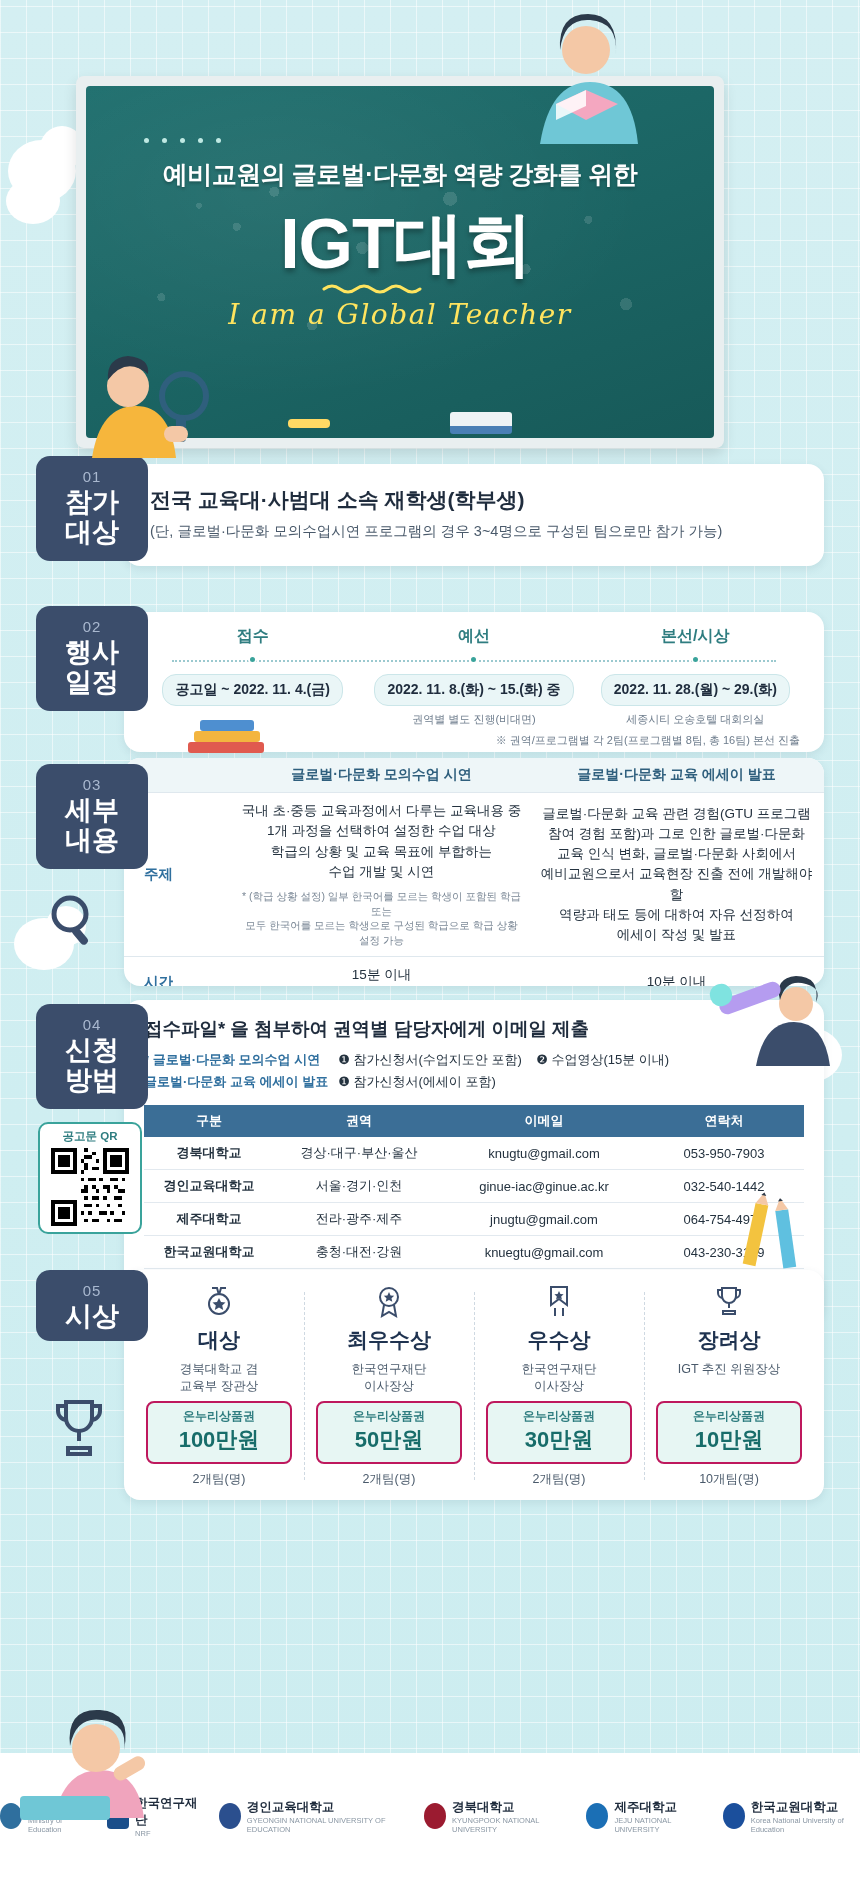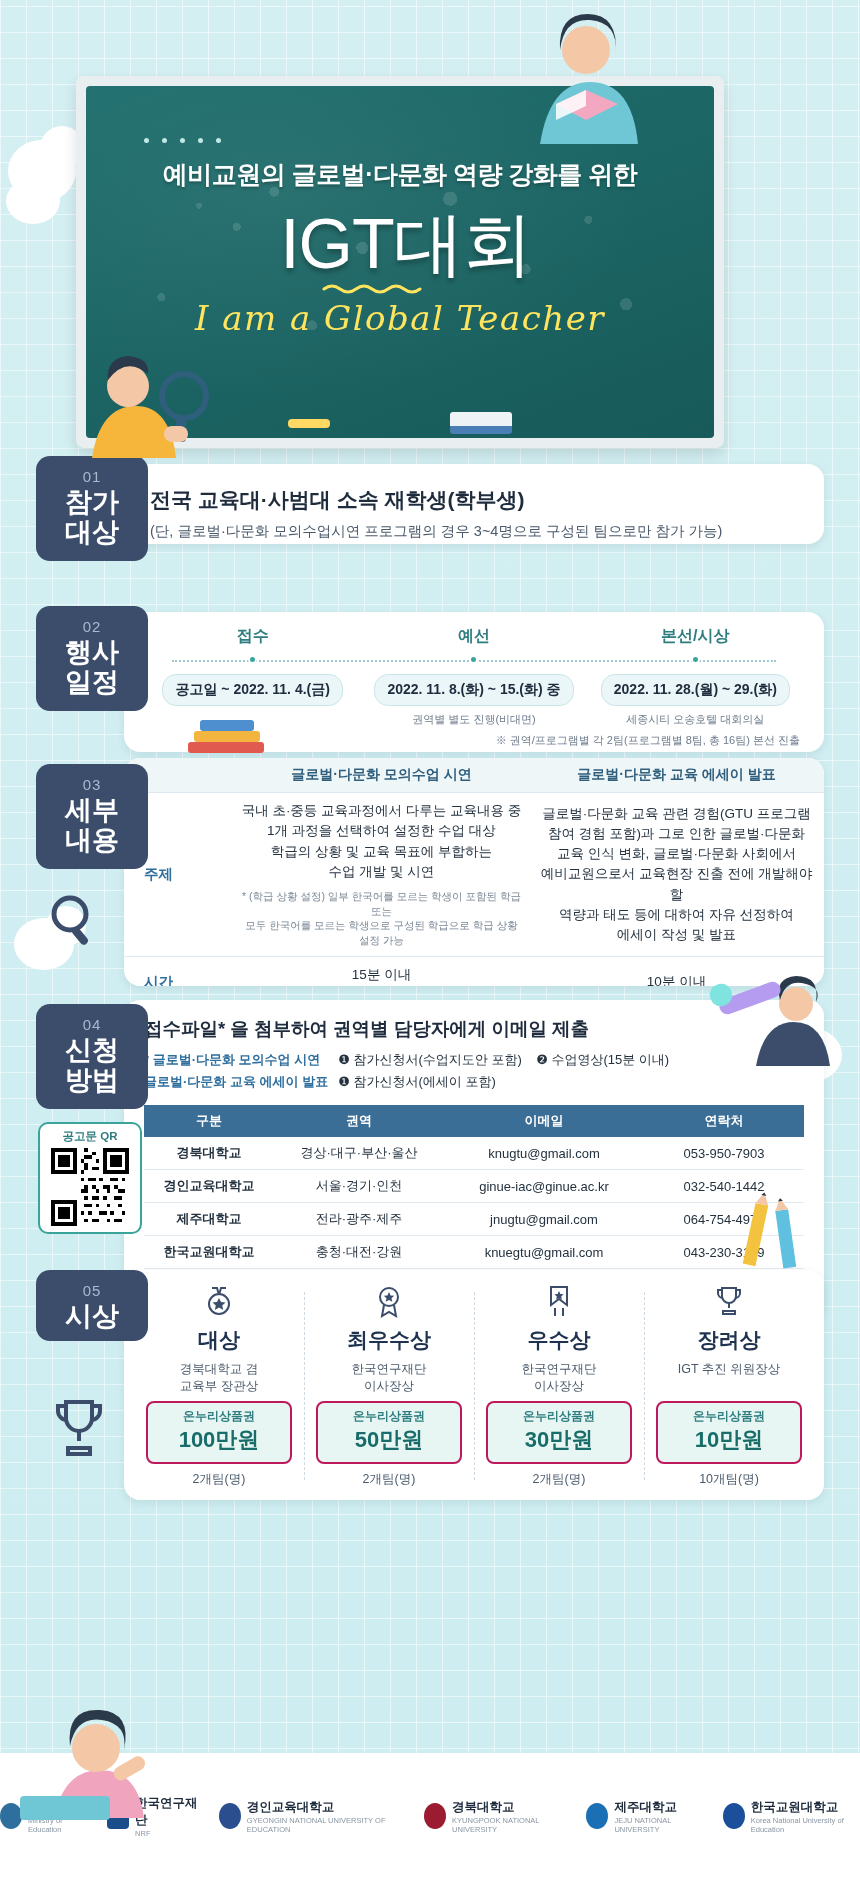--- a/index.html
+++ b/index.html
@@ -79,29 +79,29 @@
     text-align: center;
     color: #ffffff;
     font-size: 25px; font-weight: bold;
     letter-spacing: -0.5px;
     text-shadow: 0 2px 3px rgba(0,0,0,0.25);
   }
   .board-title {
     position: absolute; left: 12px; right: 0; top: 112px;
     text-align: center;
     color: #ffffff;
-    font-size: 70px; font-weight: normal;
+    font-size: 70px; font-weight: bold;
     letter-spacing: -1px;
     text-shadow: 0 4px 5px rgba(0,0,0,0.28);
   }
   .board-script {
     position: absolute; left: 0; right: 0; top: 212px;
     text-align: center;
     color: #ffe45e;
-    font-size: 34px;
+    font-size: 28px;
     font-family: "DejaVu Serif", serif;
     font-style: italic;
     letter-spacing: 1.5px;
   }
   .squiggle {
     position: absolute; left: 236px; top: 196px; width: 120px; height: 12px;
   }
   .chalk-tray {
     position: absolute; left: 0; right: 0; bottom: 8px; height: 14px;
     display: flex; justify-content: center; gap: 120px; align-items: center;
@@ -139,21 +139,21 @@
   .sec-name { font-size: 27px; font-weight: bold; line-height: 1.12; margin-top: 2px; }
   .sec-body {
     position: absolute;
     background: #ffffff;
     border-radius: 16px;
     box-shadow: 0 3px 8px rgba(40,80,100,0.10);
   }
 
   
   #sec01 .sec-tab { top: 456px; }
-  #sec01 .sec-body { left: 124px; top: 464px; width: 700px; height: 80px; padding: 22px 26px; }
+  #sec01 .sec-body { left: 124px; top: 464px; width: 700px; height: 102px; padding: 22px 26px; }
   .s1-line1 { font-size: 21px; color: #1f2c3d; font-weight: bold; }
   .s1-line2 { font-size: 14.5px; color: #4a5a6b; margin-top: 8px; }
 
   
   #sec02 .sec-tab { top: 606px; }
   #sec02 .sec-body { left: 124px; top: 612px; width: 700px; height: 140px; padding: 14px 18px; }
   .sched-row { display: flex; justify-content: space-around; align-items: flex-start; position: relative; }
   .sched-col { width: 33%; text-align: center; position: relative; }
   .sched-head { font-size: 16px; font-weight: bold; color: #2f7d80; }
   .sched-dotline {

